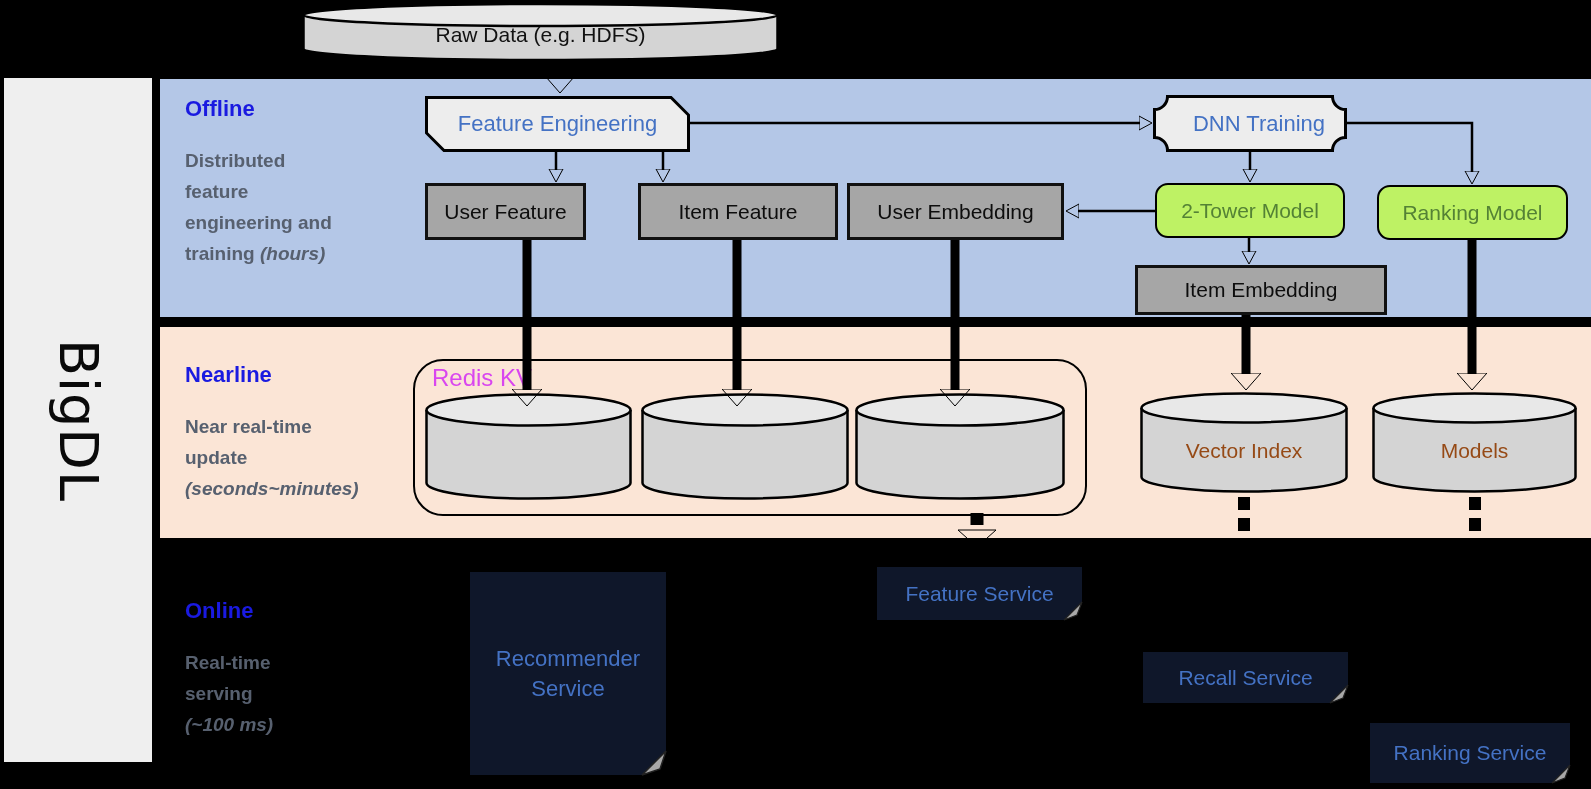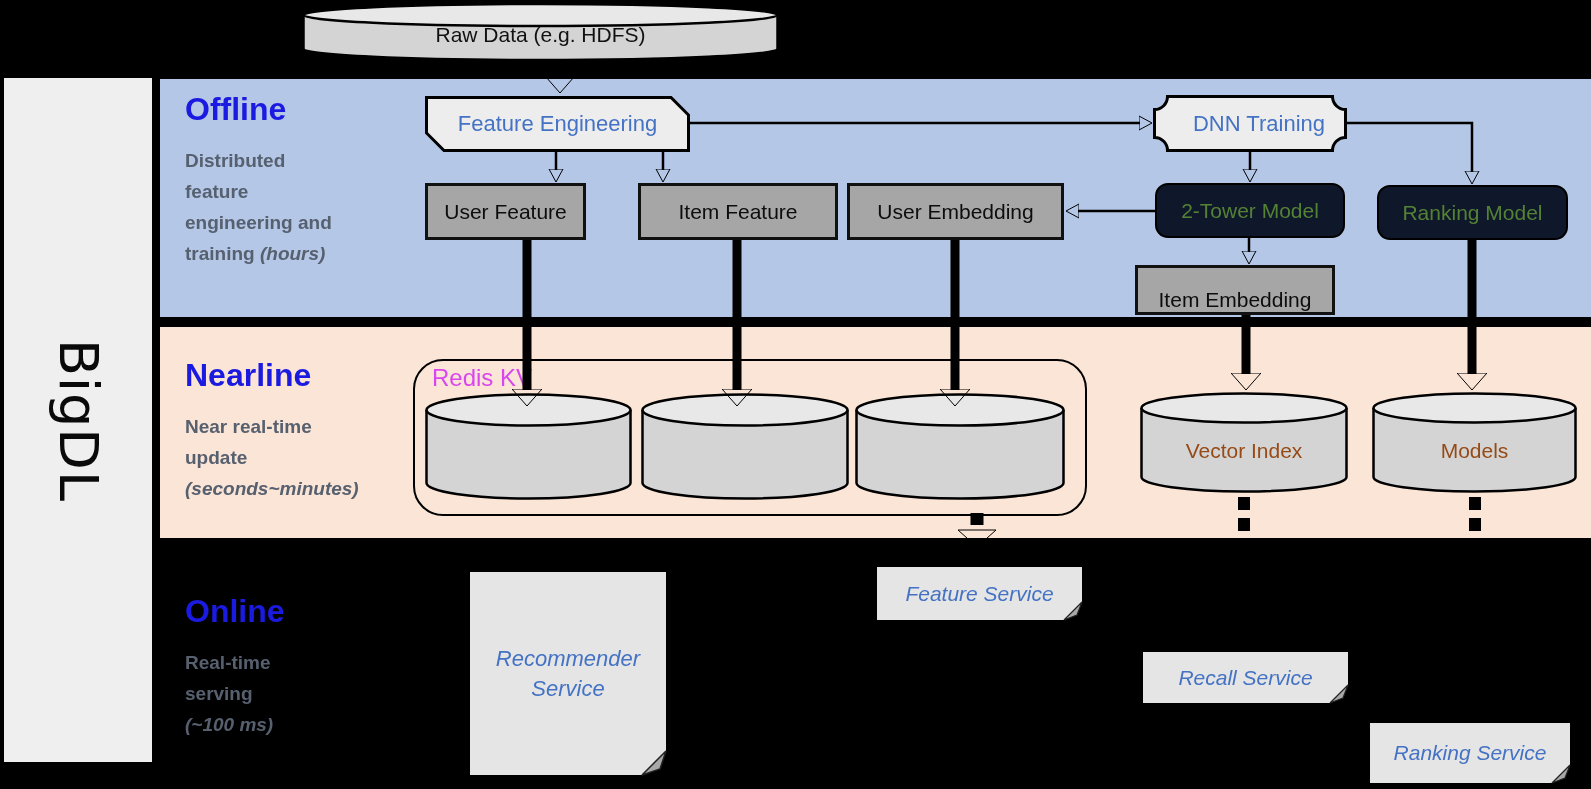--- a/index.html
+++ b/index.html
@@ -9,47 +9,47 @@
   }
   .abs{position:absolute;}
   
   .sidebar{left:4px;top:78px;width:148px;height:684px;background:#efefef;display:flex;align-items:center;justify-content:center;}
   .brand{transform:rotate(90deg);white-space:nowrap;font-family:"DejaVu Sans",sans-serif;font-size:54px;color:#0a0a0a;letter-spacing:1px;}
   
   .band-offline{left:160px;top:79px;width:1431px;height:238px;background:#b4c7e7;}
   .band-nearline{left:160px;top:327px;width:1431px;height:211px;background:#fbe5d6;}
   
   .band-text{z-index:6;}
-  .band-title{font-size:32px;line-height:30px;font-weight:600;color:#1a1ae0;margin:0 0 21px 0;}
+  .band-title{font-size:22px;line-height:30px;font-weight:600;color:#1a1ae0;margin:0 0 21px 0;}
   .band-desc div{font-size:19px;line-height:31px;color:#57606f;font-weight:bold;}
   .band-desc i{font-style:italic;}
   .t-offline{left:185px;top:94px;}
   .t-nearline{left:185px;top:360px;}
   .t-online{left:185px;top:596px;}
   
   .node{z-index:10;display:flex;align-items:center;justify-content:center;box-sizing:border-box;}
   .node .shape{position:absolute;left:0;top:0;overflow:visible;}
   .node .lbl{position:relative;z-index:2;text-align:center;}
   .lbl-blue{color:#4472c4;font-size:22px;}
   .lbl-green{color:#548235;font-size:21px;}
   .lbl-dark{color:#0d0d0d;font-size:21px;}
   .lbl-brown{color:#964a16;font-size:21px;}
   .gray-box{background:#a6a6a6;border:3px solid #111;}
-  .round-box{background:#0f172a;border:2.5px solid #000;border-radius:13px;}
+  .round-box{background:#bef264;border:2.5px solid #000;border-radius:13px;}
   
   .redis-box{left:413px;top:359px;width:670px;height:153px;border:2.5px solid #000;border-radius:30px;z-index:8;}
   .redis-lbl{left:432px;top:364px;font-size:24px;color:#d946ef;z-index:9;}
   
   .cyl{z-index:10;}
   .cyl svg{overflow:visible;display:block;}
   .cyl .lbl{position:absolute;left:0;right:0;top:0;bottom:0;display:flex;align-items:center;justify-content:center;padding-top:16px;}
   
   .svc{z-index:10;}
-  .svc .body{position:absolute;left:0;top:0;right:0;bottom:0;background:#e5e5e5;display:flex;align-items:center;justify-content:center;
-    clip-path:polygon(0 0,100% 0,100% calc(100% - 17px),calc(100% - 17px) 100%,0 100%);font-style:italic;}
+  .svc .body{position:absolute;left:0;top:0;right:0;bottom:0;background:#0f172a;display:flex;align-items:center;justify-content:center;
+    clip-path:polygon(0 0,100% 0,100% calc(100% - 17px),calc(100% - 17px) 100%,0 100%);}
   .svc .body .lbl{color:#4472c4;font-size:21px;text-align:center;line-height:28px;}
   .svc svg.fold{position:absolute;right:0;bottom:0;z-index:3;overflow:visible;}
   
   .raw{left:302px;top:2px;width:477px;height:61px;z-index:10;}
   .raw .lbl{position:absolute;left:0;right:0;top:0;bottom:0;display:flex;align-items:center;justify-content:center;font-size:21px;color:#111;padding-top:4px;}
   
   #wires{position:absolute;left:0;top:0;z-index:20;pointer-events:none;}
   #wires path, #wires line, #wires polyline{stroke:#000;fill:none;}
 </style>
 </head>
@@ -124,21 +124,21 @@
     <span class="lbl lbl-dark">User Embedding</span>
   </div>
 
   <div class="abs node round-box" style="left:1155px;top:183px;width:190px;height:55px;">
     <span class="lbl lbl-green">2-Tower Model</span>
   </div>
   <div class="abs node round-box" style="left:1377px;top:185px;width:191px;height:55px;">
     <span class="lbl lbl-green">Ranking Model</span>
   </div>
 
-  <div class="abs node gray-box" style="left:1135px;top:265px;width:200px;height:50px;align-items:flex-end;">
+  <div class="abs node gray-box" style="left:1135px;top:265px;width:252px;height:50px;">
     <span class="lbl lbl-dark">Item Embedding</span>
   </div>
 
   <div class="abs redis-box"></div>
   <div class="abs redis-lbl">Redis KV</div>
 
   <div class="abs cyl" style="left:425px;top:393px;width:207px;height:107px;">
     <svg width="207" height="107">
         <path d="M1.5,17 L1.5,90 A102,15.5 0 0 0 205.5,90 L205.5,17" fill="#d4d4d4" stroke="#000" stroke-width="2.5"></path>
         <ellipse cx="103.5" cy="17" rx="102" ry="15.5" fill="#e8e8e8" stroke="#000" stroke-width="2.5"></ellipse>

